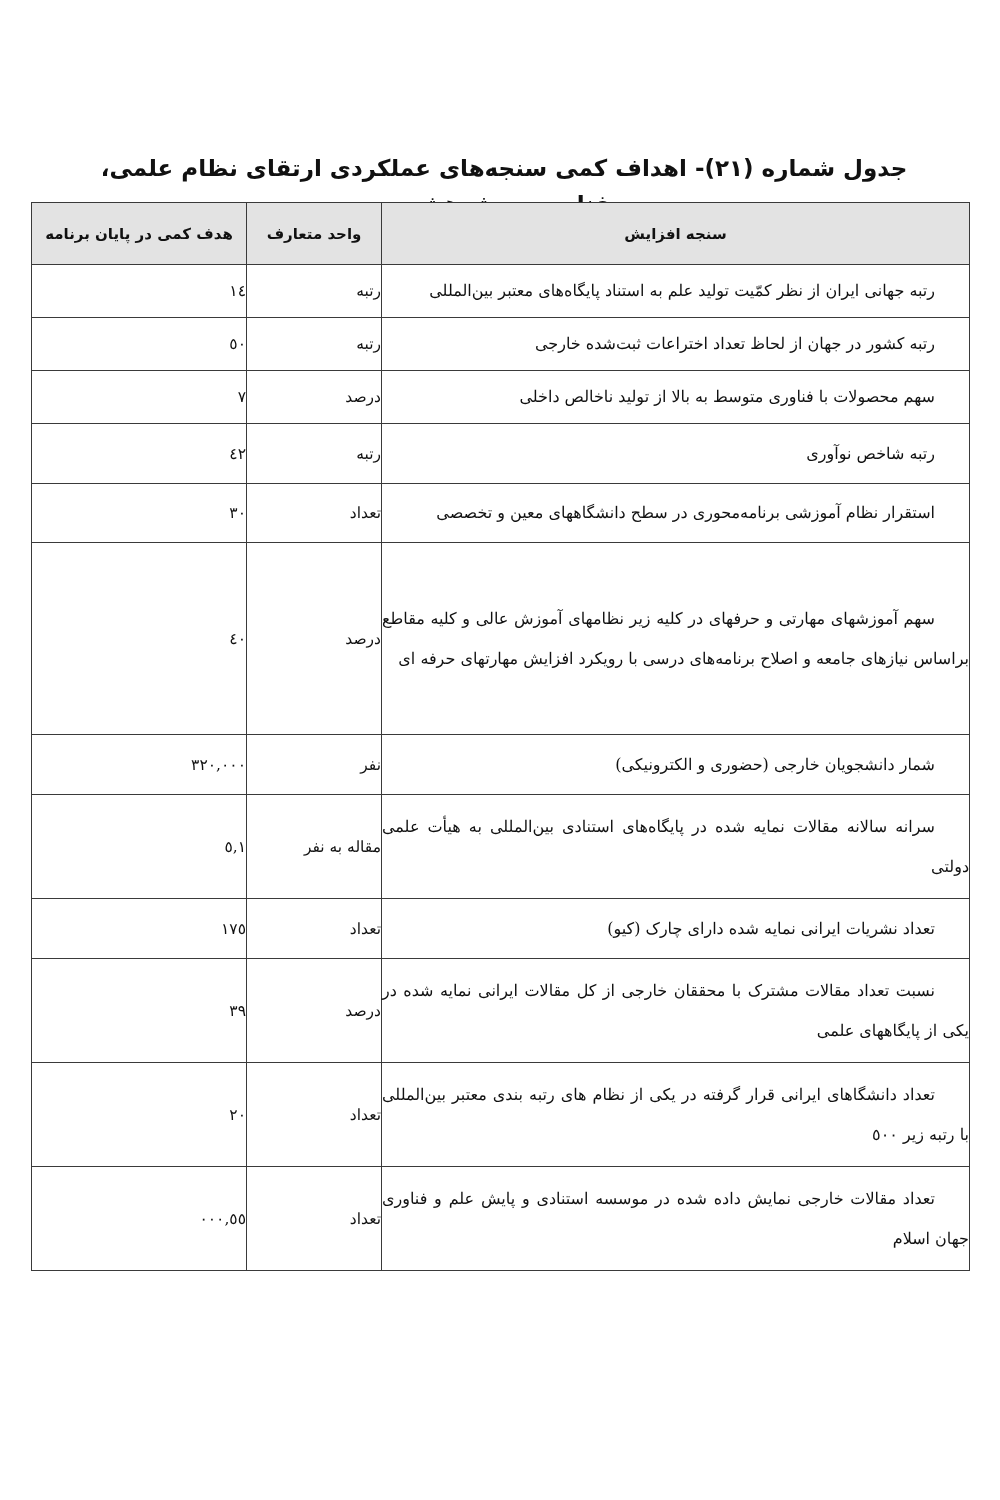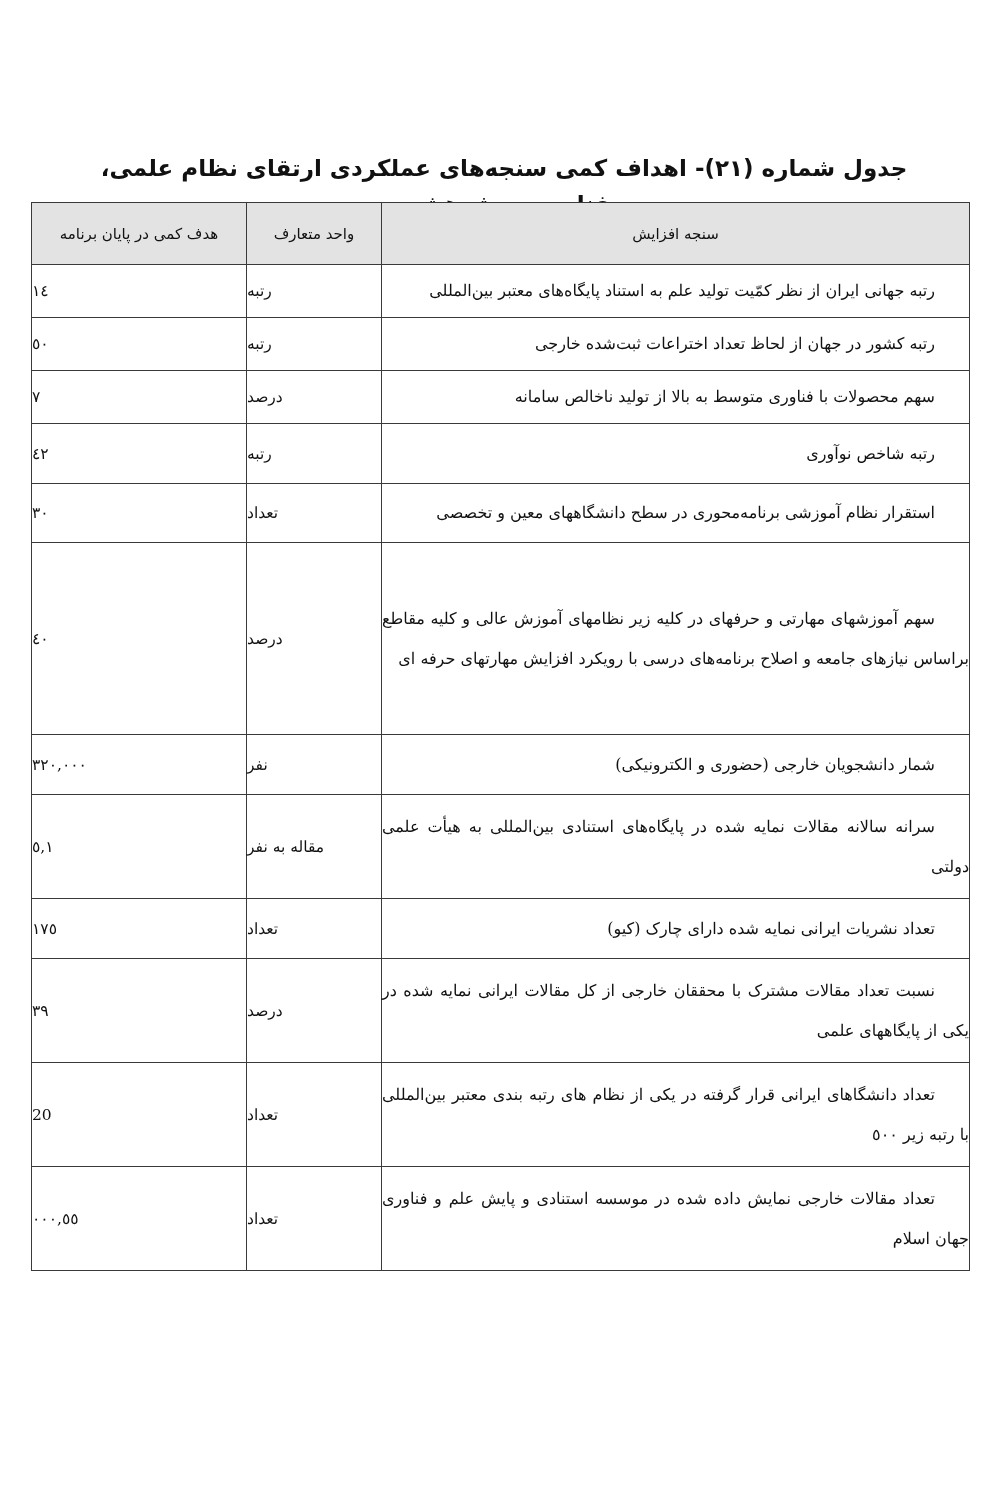--- a/index.html
+++ b/index.html
@@ -38,41 +38,41 @@
     }
     table.kpi th, table.kpi td {
       border: 1.5px solid #3a3a3a;
       padding: 0;
       vertical-align: middle;
     }
     table.kpi th {
       background: #e3e3e3;
       height: 61px;
       font-family: "DejaVu Sans", "Liberation Sans", sans-serif;
-      font-weight: normal;
+      font-weight: bold;
       font-size: 15px;
       text-align: center;
     }
     col.c-metric { width: 588px; }
     col.c-unit { width: 135px; }
     col.c-target { width: 215px; }
     td.metric {
       text-align: right;
       font-size: 16px;
       line-height: 40px;
       padding: 4px 8px 4px 8px;
     }
     td.metric .txt {
       display: block;
       text-indent: 34px;
       text-align: justify;
       text-align-last: right;
     }
     td.unit, td.target {
-      text-align: left;
+      text-align: right;
       font-size: 15.5px;
     }
   </style>
 </head>
 <body>
 
 <div class="doc-title">جدول شماره (۲۱)- اهداف کمی سنجه‌های عملکردی ارتقای نظام علمی، فناوری و پژوهشی</div>
 
 <table class="kpi">
   <colgroup>
@@ -97,21 +97,21 @@
     </tr>
     <tr style="height: 53px;">
       <td class="metric">
           <span class="txt">رتبه کشور در جهان از لحاظ تعداد اختراعات ثبت‌شده خارجی</span>
         </td>
       <td class="unit">رتبه</td>
       <td class="target">٥۰</td>
     </tr>
     <tr style="height: 53px;">
       <td class="metric">
-          <span class="txt">سهم محصولات با فناوری متوسط به بالا از تولید ناخالص سامانه</span>
+          <span class="txt">سهم محصولات با فناوری متوسط به بالا از تولید ناخالص داخلی</span>
         </td>
       <td class="unit">درصد</td>
       <td class="target">۷</td>
     </tr>
     <tr style="height: 60px;">
       <td class="metric">
           <span class="txt">رتبه شاخص نوآوری</span>
         </td>
       <td class="unit">رتبه</td>
       <td class="target">٤۲</td>
@@ -156,21 +156,21 @@
           <span class="txt">نسبت تعداد مقالات مشترک با محققان خارجی از کل مقالات ایرانی نمایه شده در یکی از پایگاههای علمی</span>
         </td>
       <td class="unit">درصد</td>
       <td class="target">۳۹</td>
     </tr>
     <tr style="height: 104px;">
       <td class="metric">
           <span class="txt">تعداد دانشگاهای ایرانی قرار گرفته در یکی از نظام های رتبه بندی معتبر بین‌المللی با رتبه زیر ٥۰۰</span>
         </td>
       <td class="unit">تعداد</td>
-      <td class="target">20</td>
+      <td class="target">۲۰</td>
     </tr>
     <tr style="height: 104px;">
       <td class="metric">
           <span class="txt">تعداد مقالات خارجی نمایش داده شده در موسسه استنادی و پایش علم و فناوری جهان اسلام</span>
         </td>
       <td class="unit">تعداد</td>
       <td class="target">٥٥,۰۰۰</td>
     </tr>
   </tbody>
 </table>

